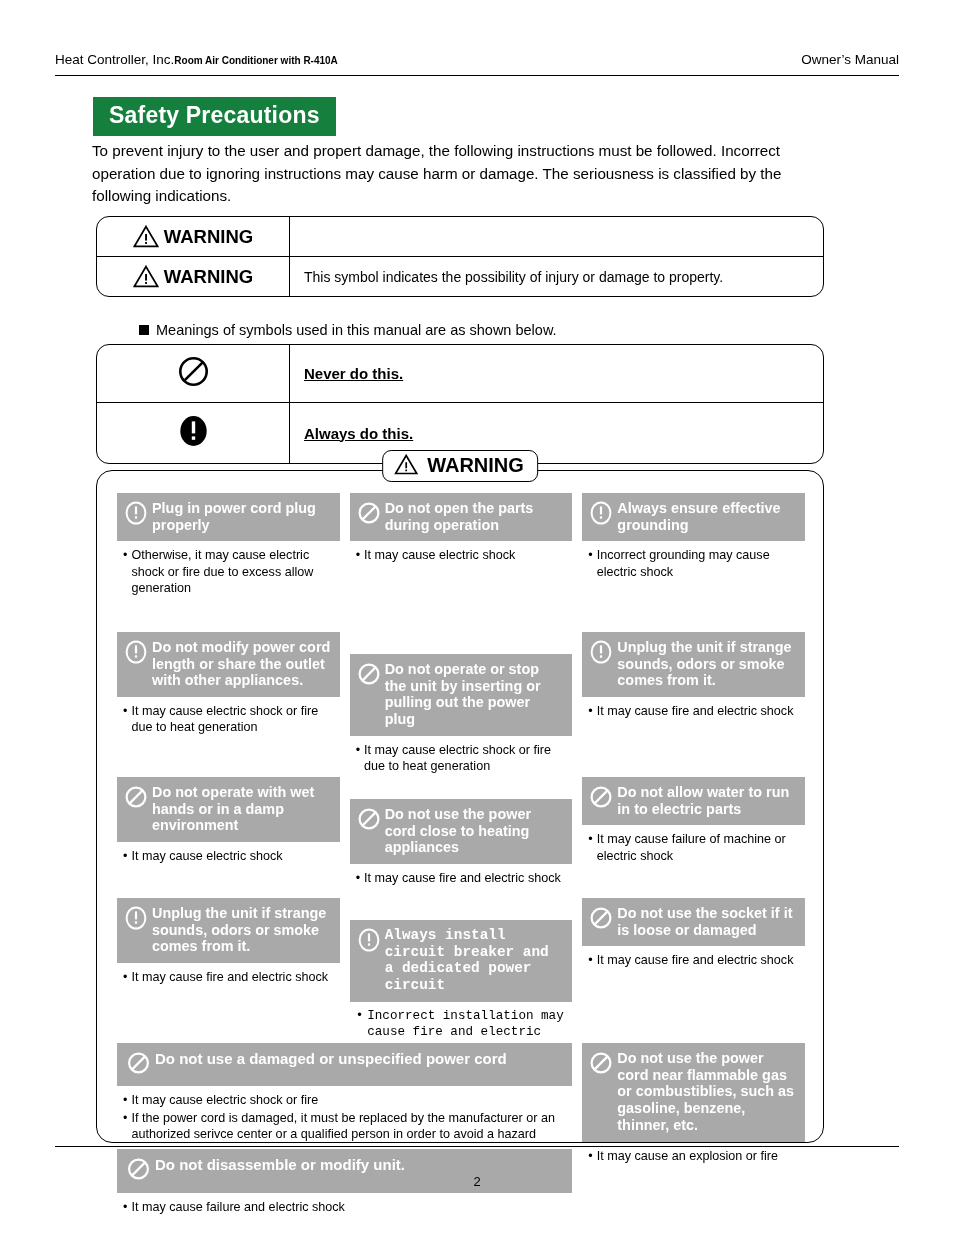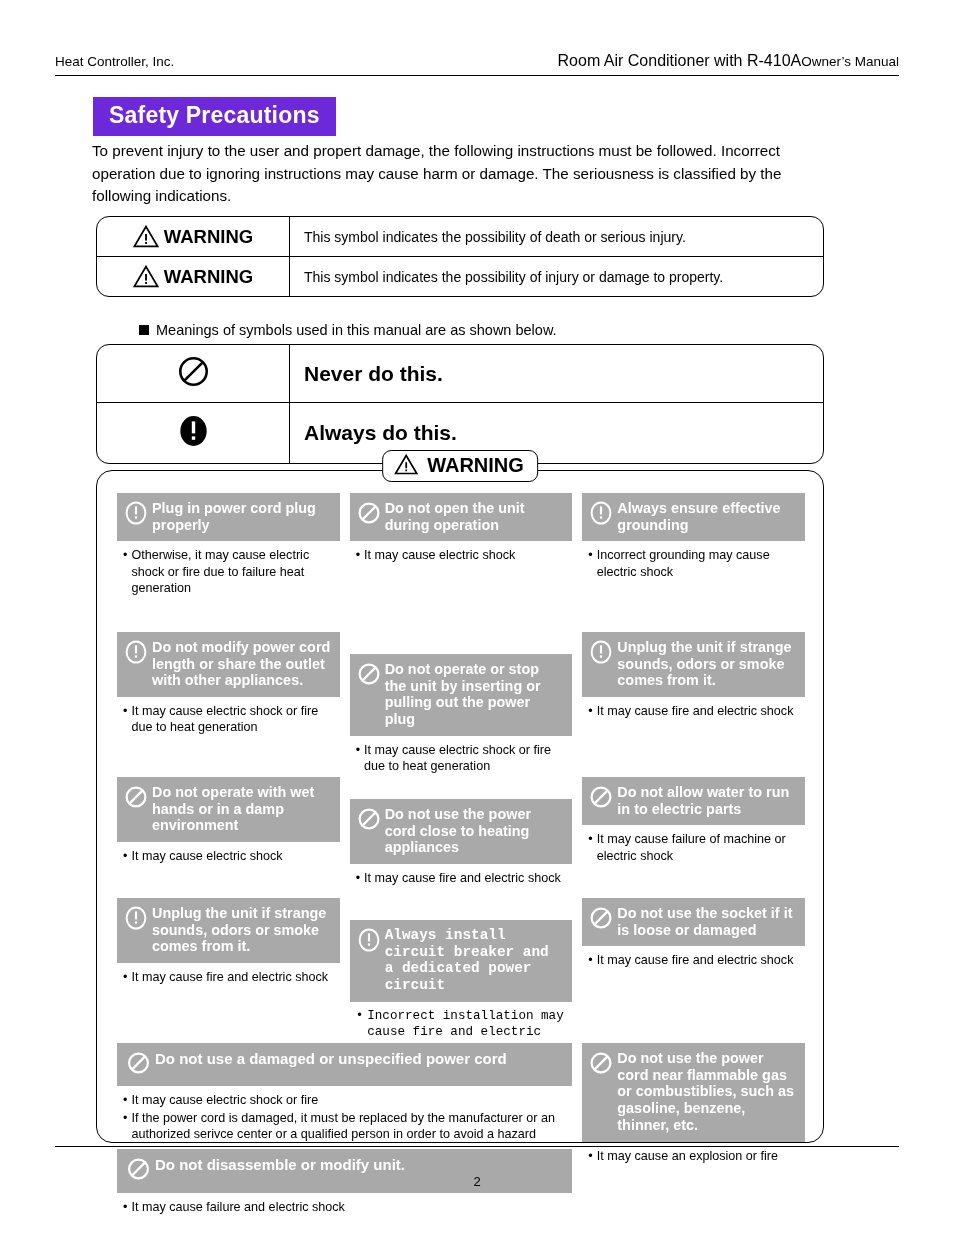--- a/index.html
+++ b/index.html
@@ -12,30 +12,30 @@
     position:relative;
     overflow:hidden;
   }
 
   
   .page-head{
     position:absolute; left:55px; top:52px; width:844px;
     display:flex; align-items:baseline; font-size:13.5px;
   }
   .head-left{ flex:0 0 auto;text-align:right; }
-  .head-center{ flex:1 1 auto; text-align:right; font-weight:normal; font-size:16px; }
+  .head-center{ flex:1 1 auto; text-align:left; font-weight:bold; font-size:10px; }
   .head-right{ flex:0 0 auto; }
   .head-rule{
     position:absolute; left:55px; top:75px; width:844px; height:1px; background:#000;
   }
 
   
   .section-title{
     position:absolute; left:93px; top:97px;
-    background:#6d28d9; color:#fff;
+    background:#15803d; color:#fff;
     font-size:23px; font-weight:bold;
     padding:5px 16px 7px 16px;
     letter-spacing:.2px;
   }
 
   
   .intro{
     position:absolute; left:92px; top:140px; width:724px;
     font-size:15.2px; line-height:1.48;
   }
@@ -71,21 +71,21 @@
   
   .tri{ display:inline-block; position:relative; width:26px; height:23px; }
   .tri svg{ display:block; }
 
   
   .legend-note{
     position:absolute; left:110px; top:322px;
     font-size:14.5px; display:flex; align-items:center; gap:7px;margin-left:29px;
   }
   .sq{ width:10px; height:10px; background:#000; display:inline-block; }
-  .legend-label{ font-weight:bold; font-size:21px; }
+  .legend-label{ font-weight:bold; font-size:15px;text-decoration:underline; }
 
   
   .glyph{ display:inline-block; }
 
   
   .panel{
     position:absolute; left:96px; top:470px; width:728px; height:673px;
     border:1.6px solid #000; border-radius:16px;
     background:#fff;
   }
@@ -168,21 +168,20 @@
         <span class="tri">
           <svg width="26" height="23" viewBox="0 0 26 23">
             <path d="M13 1.6 L24.6 21.4 L1.4 21.4 Z" fill="none" stroke="#000" stroke-width="1.8" stroke-linejoin="miter"></path>
             <rect x="12.1" y="9" width="1.9" height="6.6" fill="#000"></rect>
             <rect x="12.1" y="17" width="1.9" height="1.9" fill="#000"></rect>
           </svg>
         </span>
         <span>WARNING</span>
       </div>
     </div>
-    <div class="rcell-text">This symbol indicates the possibility of death or serious injury.</div>
   </div>
 
   <div class="rrow">
     <div class="rcell-icon">
       <div class="sigword">
         <span class="tri">
           <svg width="26" height="23" viewBox="0 0 26 23">
             <path d="M13 1.6 L24.6 21.4 L1.4 21.4 Z" fill="none" stroke="#000" stroke-width="1.8" stroke-linejoin="miter"></path>
             <rect x="12.1" y="9" width="1.9" height="6.6" fill="#000"></rect>
             <rect x="12.1" y="17" width="1.9" height="1.9" fill="#000"></rect>
@@ -254,21 +253,21 @@
                 <ellipse cx="11" cy="12" rx="9.4" ry="10.6" fill="none" stroke="#fff" stroke-width="2"></ellipse>
                 <rect x="9.9" y="5.4" width="2.2" height="8" fill="#fff"></rect>
                 <rect x="9.9" y="15.3" width="2.2" height="2.4" fill="#fff"></rect>
               </svg>
             </span>
             <span class="hd-txt">Plug in power cord plug properly</span>
           </div>
           <div class="bullets">
             <div class="bul">
               <span class="dot">•</span>
-              <span class="btx">Otherwise, it may cause electric shock or fire due to failure heat generation</span>
+              <span class="btx">Otherwise, it may cause electric shock or fire due to excess allow generation</span>
             </div>
           </div>
         </div>
 
         <div class="row-block" style="height:137px;">
           <div class="card-head">
             <span class="hd-icon">
               <svg width="22" height="24" viewBox="0 0 22 24">
                 <ellipse cx="11" cy="12" rx="9.4" ry="10.6" fill="none" stroke="#fff" stroke-width="2"></ellipse>
                 <rect x="9.9" y="5.4" width="2.2" height="8" fill="#fff"></rect>
@@ -327,21 +326,21 @@
       <div class="col">
 
         <div class="row-block" style="height:131px;">
           <div class="card-head">
             <span class="hd-icon">
               <svg width="22" height="24" viewBox="0 0 22 24">
                 <circle cx="11" cy="12" r="9.4" fill="none" stroke="#fff" stroke-width="2.2"></circle>
                 <line x1="4.4" y1="18.6" x2="17.6" y2="5.4" stroke="#fff" stroke-width="2.2"></line>
               </svg>
             </span>
-            <span class="hd-txt">Do not open the unit during operation</span>
+            <span class="hd-txt">Do not open the parts during operation</span>
           </div>
           <div class="bullets">
             <div class="bul">
               <span class="dot">•</span>
               <span class="btx">It may cause electric shock</span>
             </div>
           </div>
         </div>
 
         <div class="row-block" style="height:137px;margin-top:30px;">

